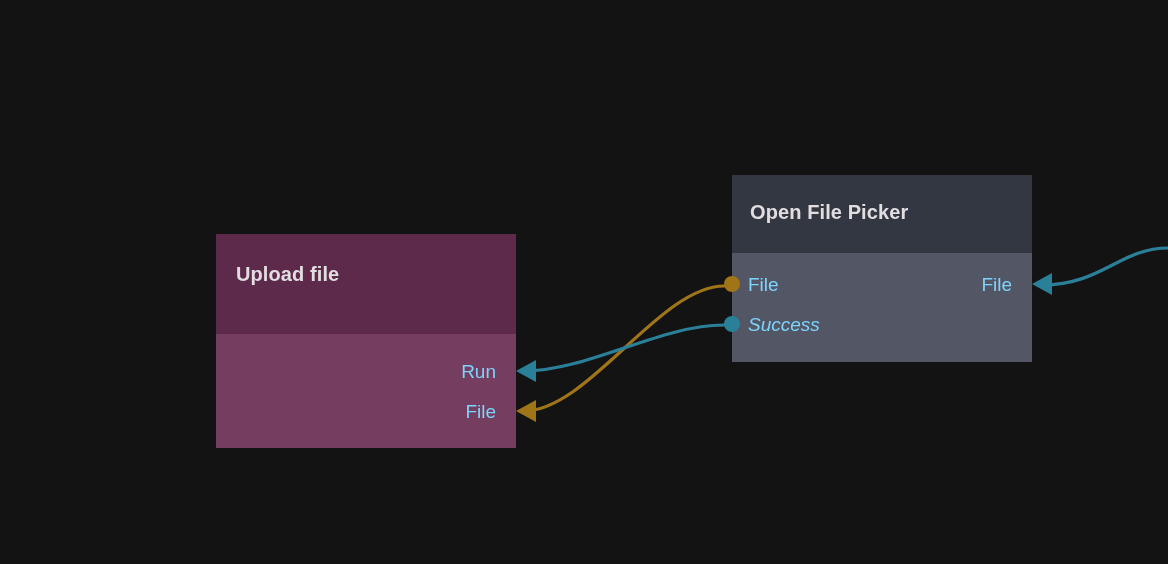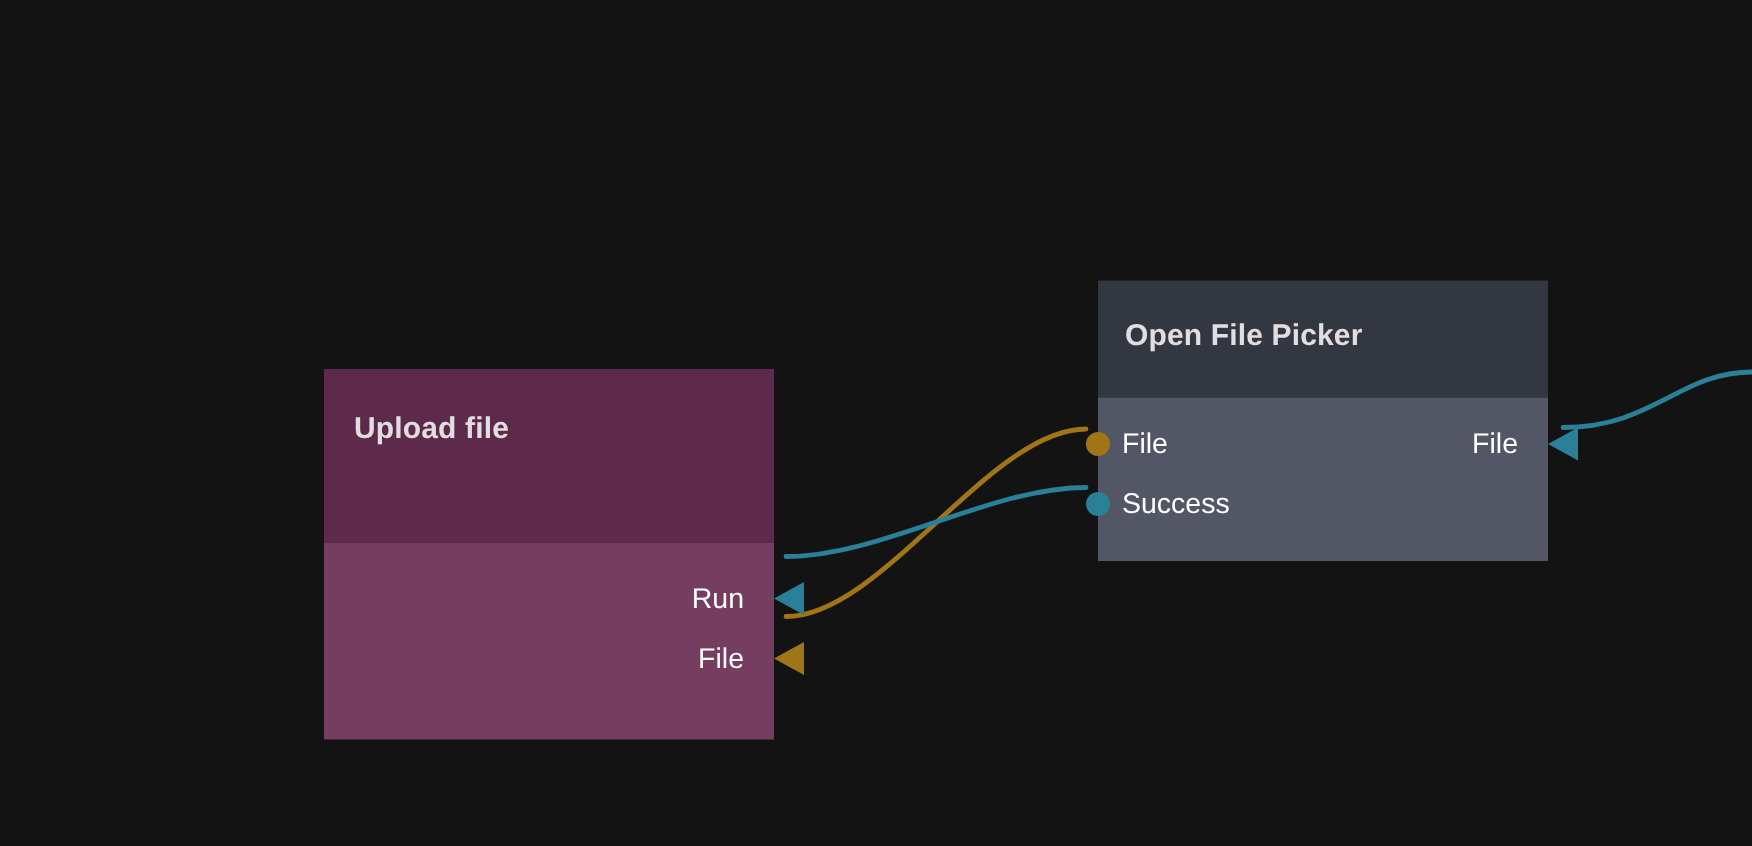--- a/index.html
+++ b/index.html
@@ -27,21 +27,20 @@
     width: 1168px;
     height: 564px;
     pointer-events: none;
   }
 
   
   .node {
     position: absolute;
     box-sizing: border-box;
     overflow: visible;
-    margin-top: 12px;
   }
   .node-header {
     box-sizing: border-box;
     width: 100%;
   }
   .node-title {
     font-size: 20px;
     font-weight: bold;
     color: #e2dde0;
     letter-spacing: .1px;
@@ -60,31 +59,32 @@
     width: 100%;
   }
   .port-row {
     position: relative;
     height: 40px;
     display: flex;
     align-items: center;
   }
   .port-label {
     font-size: 19px;
-    color: #ffffff;
+    color: #7dd3fc;
     white-space: nowrap;
     line-height: 19px;
   }
   .port-row.out {
     justify-content: flex-end;
     padding-right: 20px;
   }
   .port-row.in {
     justify-content: flex-start;
     padding-left: 16px;
+    font-style: italic;
   }
 
   
   .port-dot {
     position: absolute;
     width: 16px;
     height: 16px;
     border-radius: 50%;
     top: 50%;
     transform: translate(-50%, -50%);
@@ -107,26 +107,26 @@
   }
 
   
   #node-upload-file {
     left: 216px;
     top: 234px;
     width: 300px;
     height: 214px;
   }
   #node-upload-file .node-header {
-    height: 116px;
+    height: 100px;
     background: #5e2a4b;
     padding: 28px 0 0 20px;
   }
   #node-upload-file .node-body {
-    height: 131px;
+    height: 114px;
     background: #753d5f;
     padding-top: 17px;
   }
 
   
   #node-open-file-picker {
     left: 732px;
     top: 175px;
     width: 300px;
     height: 187px;

